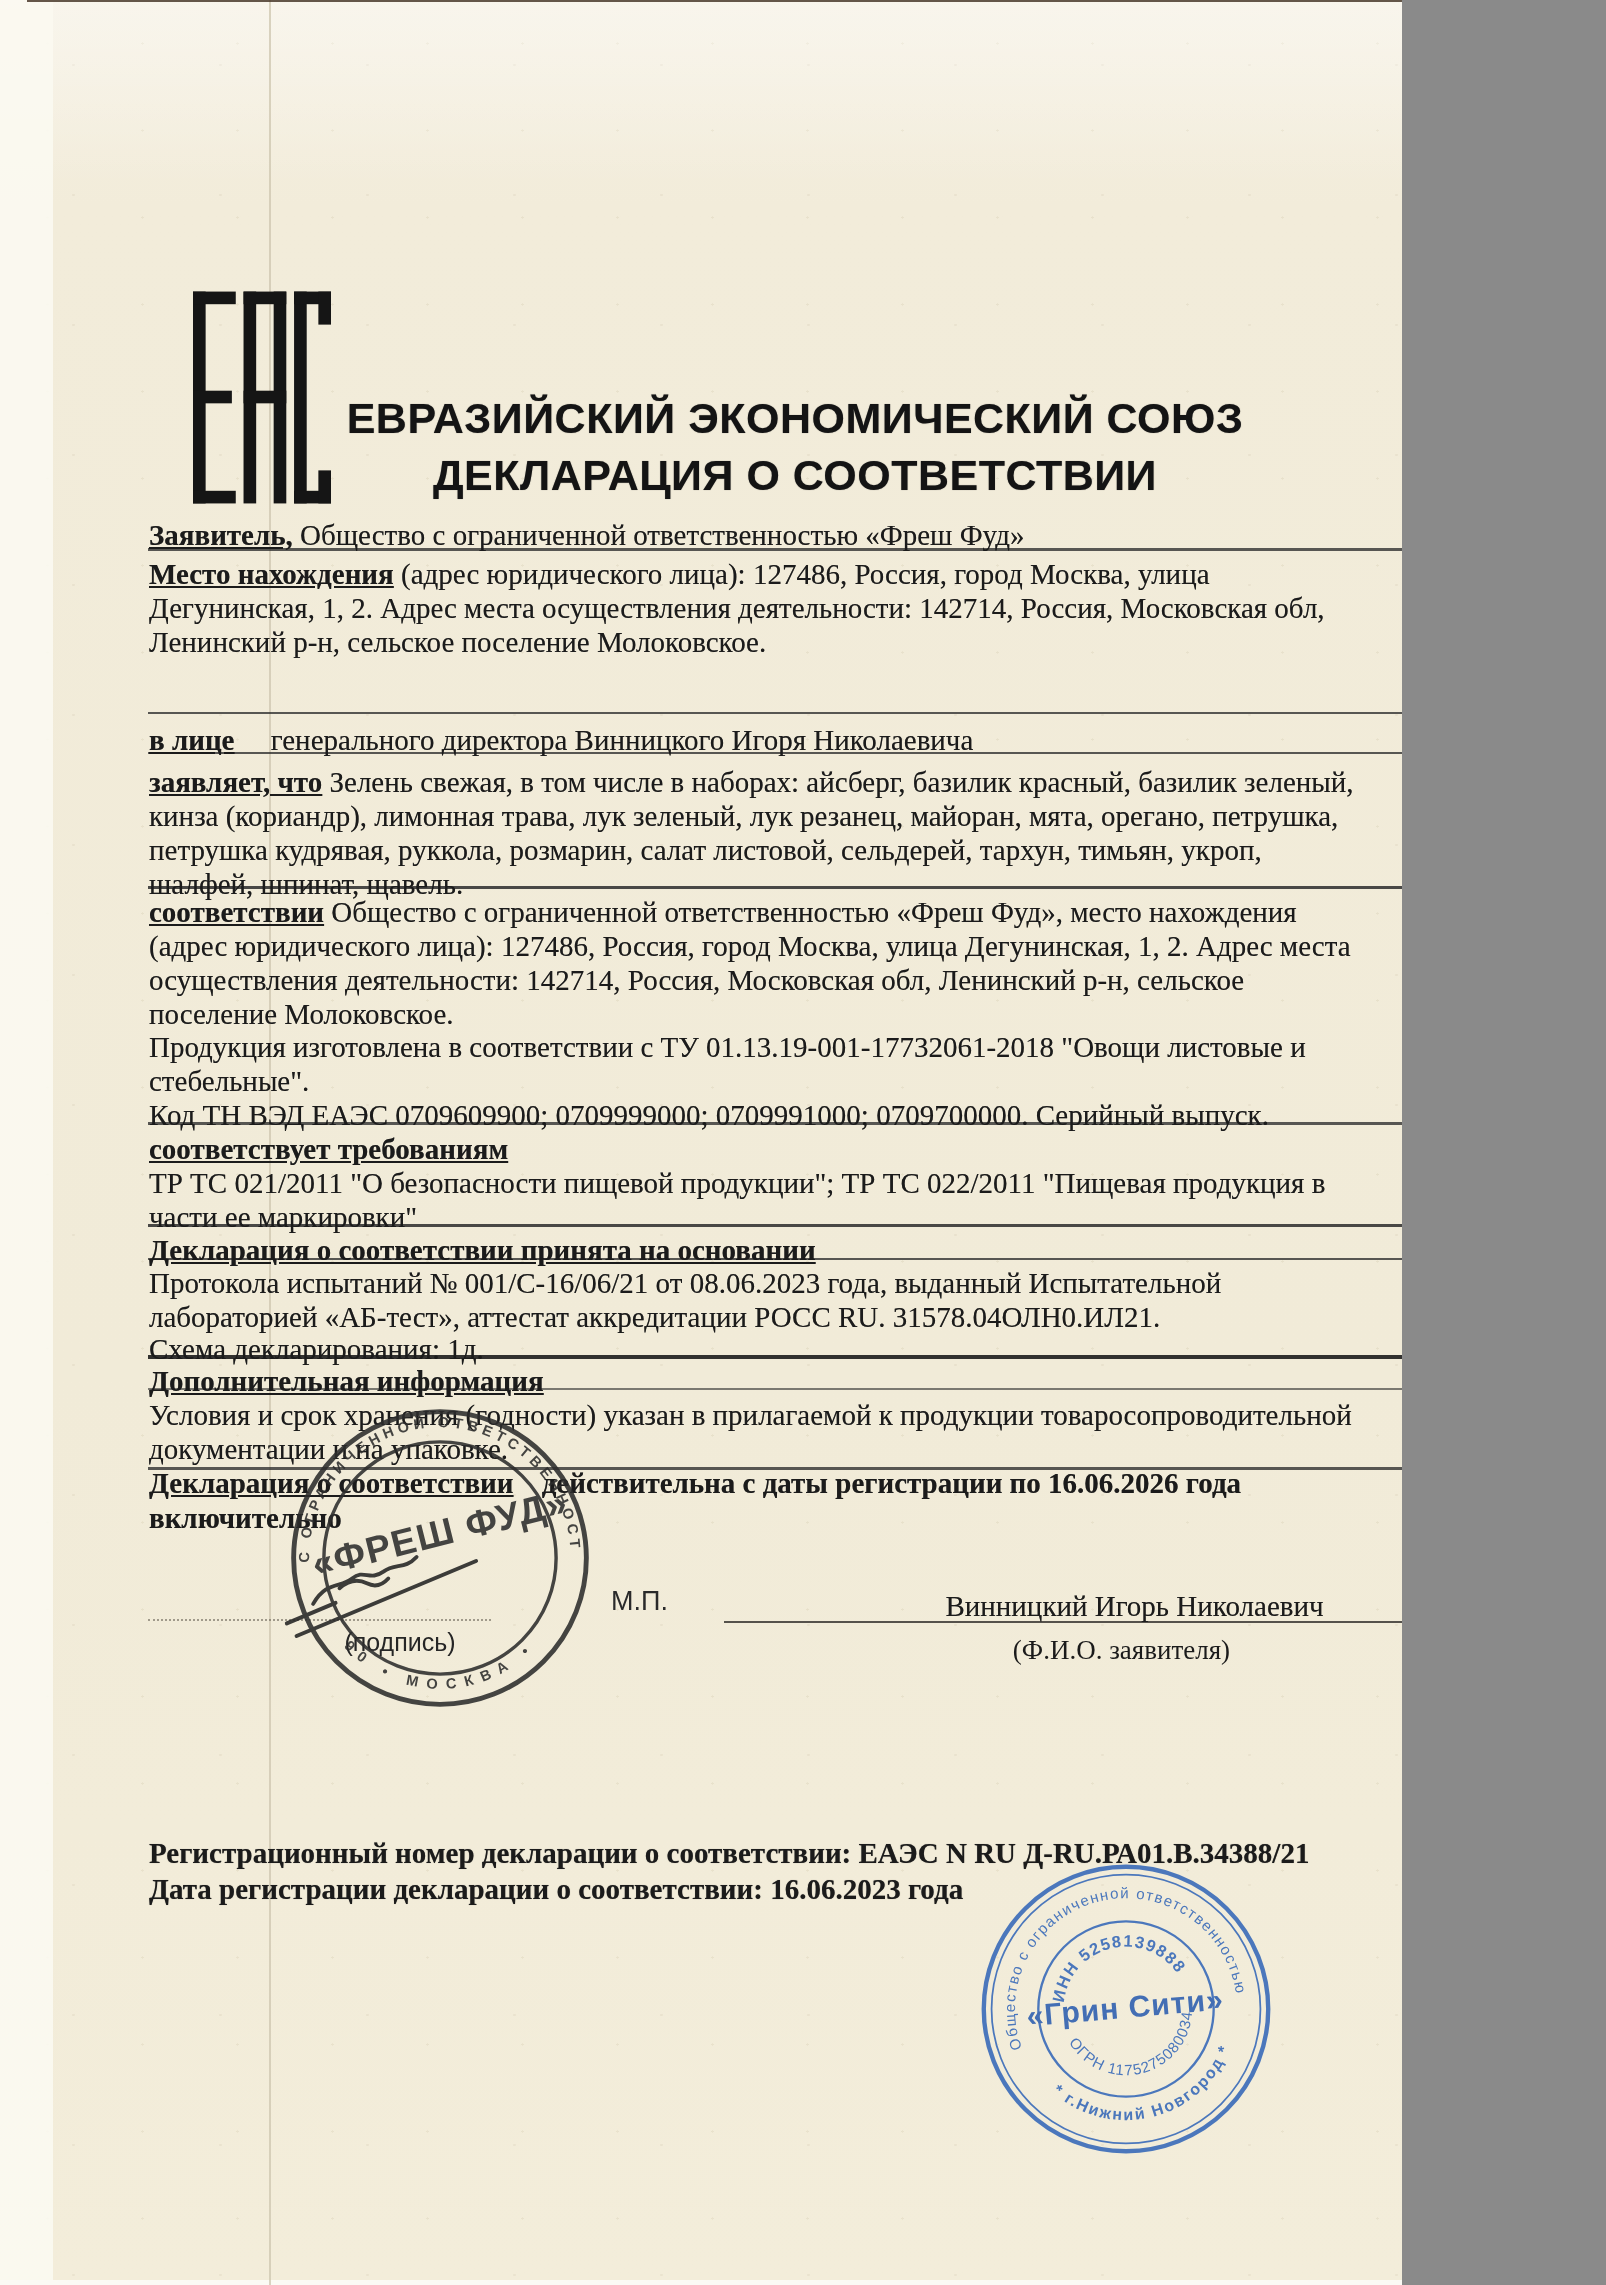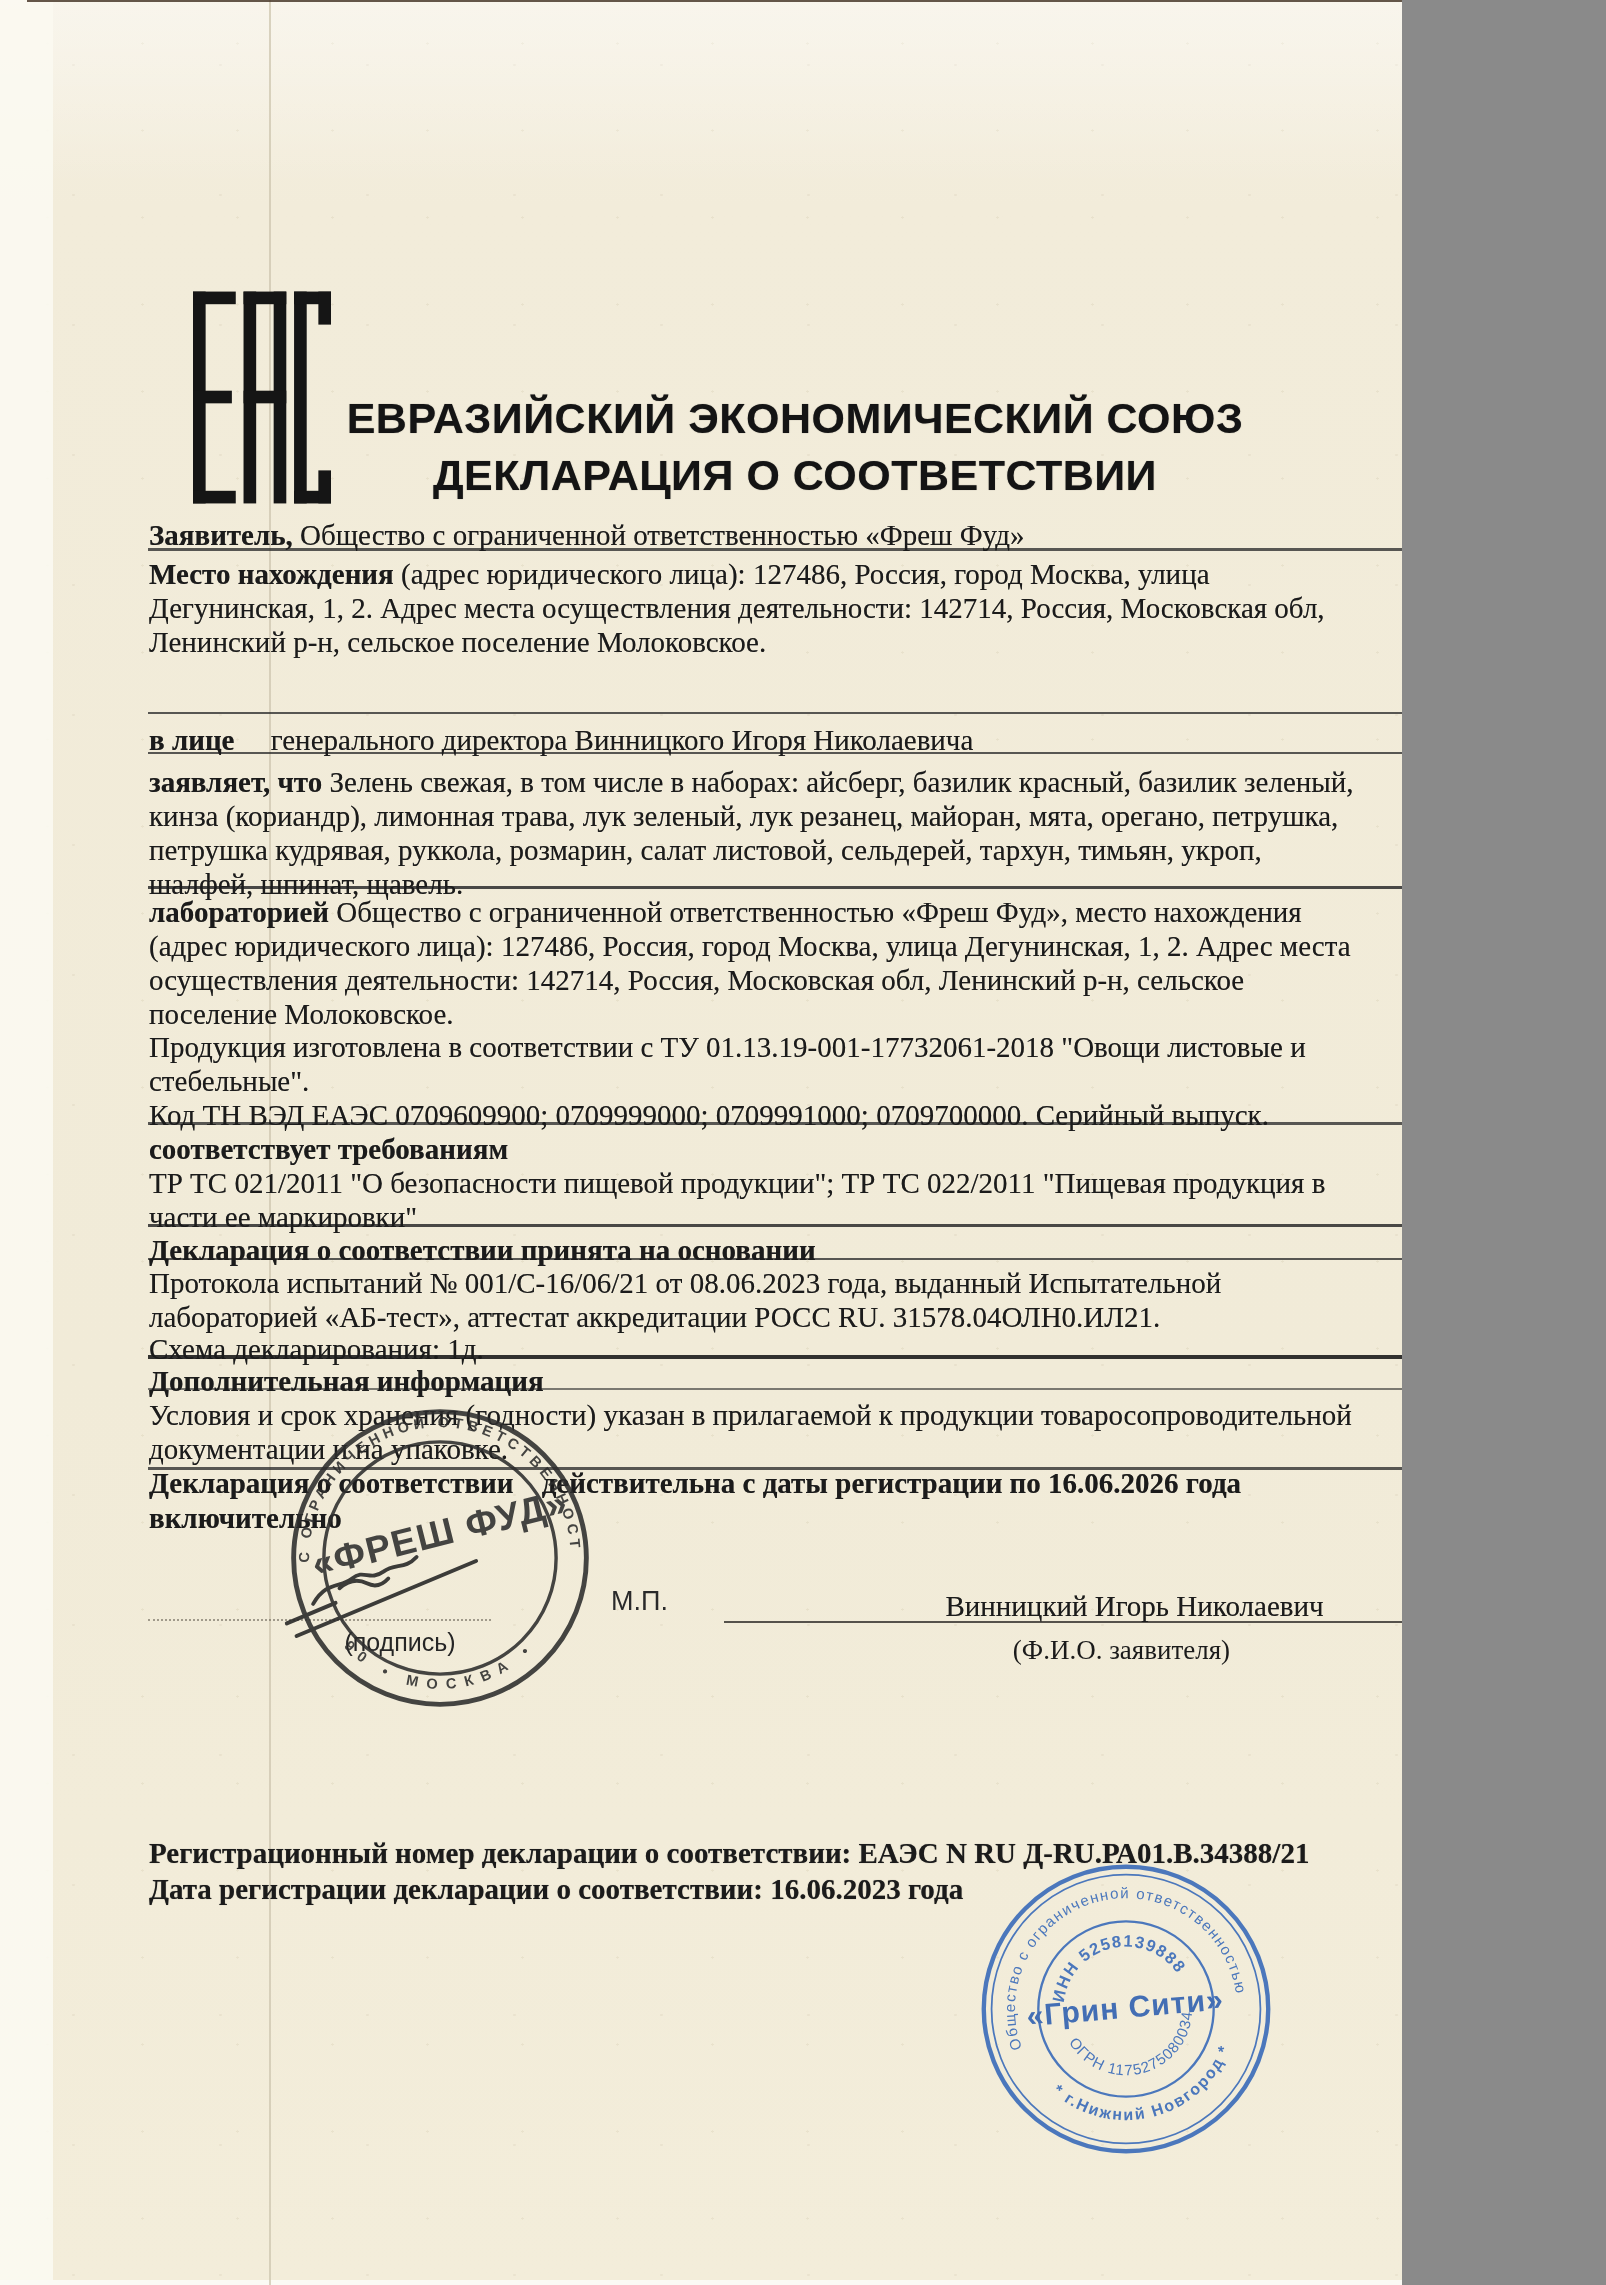--- a/index.html
+++ b/index.html
@@ -26,21 +26,21 @@
   .title{position:absolute;left:322px;top:390px;width:946px;text-align:center;z-index:2;
     font-family:"Liberation Sans", sans-serif;font-weight:bold;font-size:43px;line-height:57px;
     color:#141414;letter-spacing:0.5px;text-shadow:0 0 1px rgba(20,20,20,.45);}
 
   .para{position:absolute;left:149px;width:1326px;font-size:29px;z-index:2;
     text-shadow:0 0 0.6px rgba(30,30,30,.55);}
   .para .line{white-space:nowrap;}
   .lh35 .line{line-height:34px;}
   .lh34 .line{line-height:33px;}
   .lh36 .line{line-height:35px;}
-  b.lead{font-weight:bold;}
+  b.lead{font-weight:bold;text-decoration:underline;}
   .gap{display:inline-block;width:29px;}
 
   .rule{position:absolute;left:148px;width:1320px;height:2px;background:#2b2b2b;opacity:.78;z-index:1;}
   .r-appl{top:548px;height:2.9px;}
   .r-ogrn{top:712px;}
   .r-vlitse{top:752px;}
   .r-decl{top:886px;height:2.9px;opacity:.85;}
   .r-tnved{top:1122px;height:2.9px;}
   .r-comply{top:1224px;height:2.9px;opacity:.85;}
   .r-basis{top:1258px;}
@@ -127,21 +127,21 @@
   <div class="para lh35" style="top:765px">
     <div class="line"><b class="lead">заявляет, что</b>
       <span>Зелень свежая, в том числе в наборах: айсберг, базилик красный, базилик зеленый,</span></div>
     <div class="line">кинза (кориандр), лимонная трава, лук зеленый, лук резанец, майоран, мята, орегано, петрушка,</div>
     <div class="line">петрушка кудрявая, руккола, розмарин, салат листовой, сельдерей, тархун, тимьян, укроп,</div>
     <div class="line">шалфей, шпинат, щавель.</div>
   </div>
   <div class="rule r-decl"></div>
 
   <div class="para lh35" style="top:895px">
-    <div class="line"><b class="lead">лабораторией</b>
+    <div class="line"><b class="lead">соответствии</b>
       <span>Общество с ограниченной ответственностью «Фреш Фуд», место нахождения</span></div>
     <div class="line">(адрес юридического лица): 127486, Россия, город Москва, улица Дегунинская, 1, 2. Адрес места</div>
     <div class="line">осуществления деятельности: 142714, Россия, Московская обл, Ленинский р-н, сельское</div>
     <div class="line">поселение Молоковское.</div>
   </div>
 
   <div class="para lh35" style="top:1030px">
     <div class="line">Продукция изготовлена в соответствии с ТУ 01.13.19-001-17732061-2018 "Овощи листовые и</div>
     <div class="line">стебельные".</div>
   </div>

